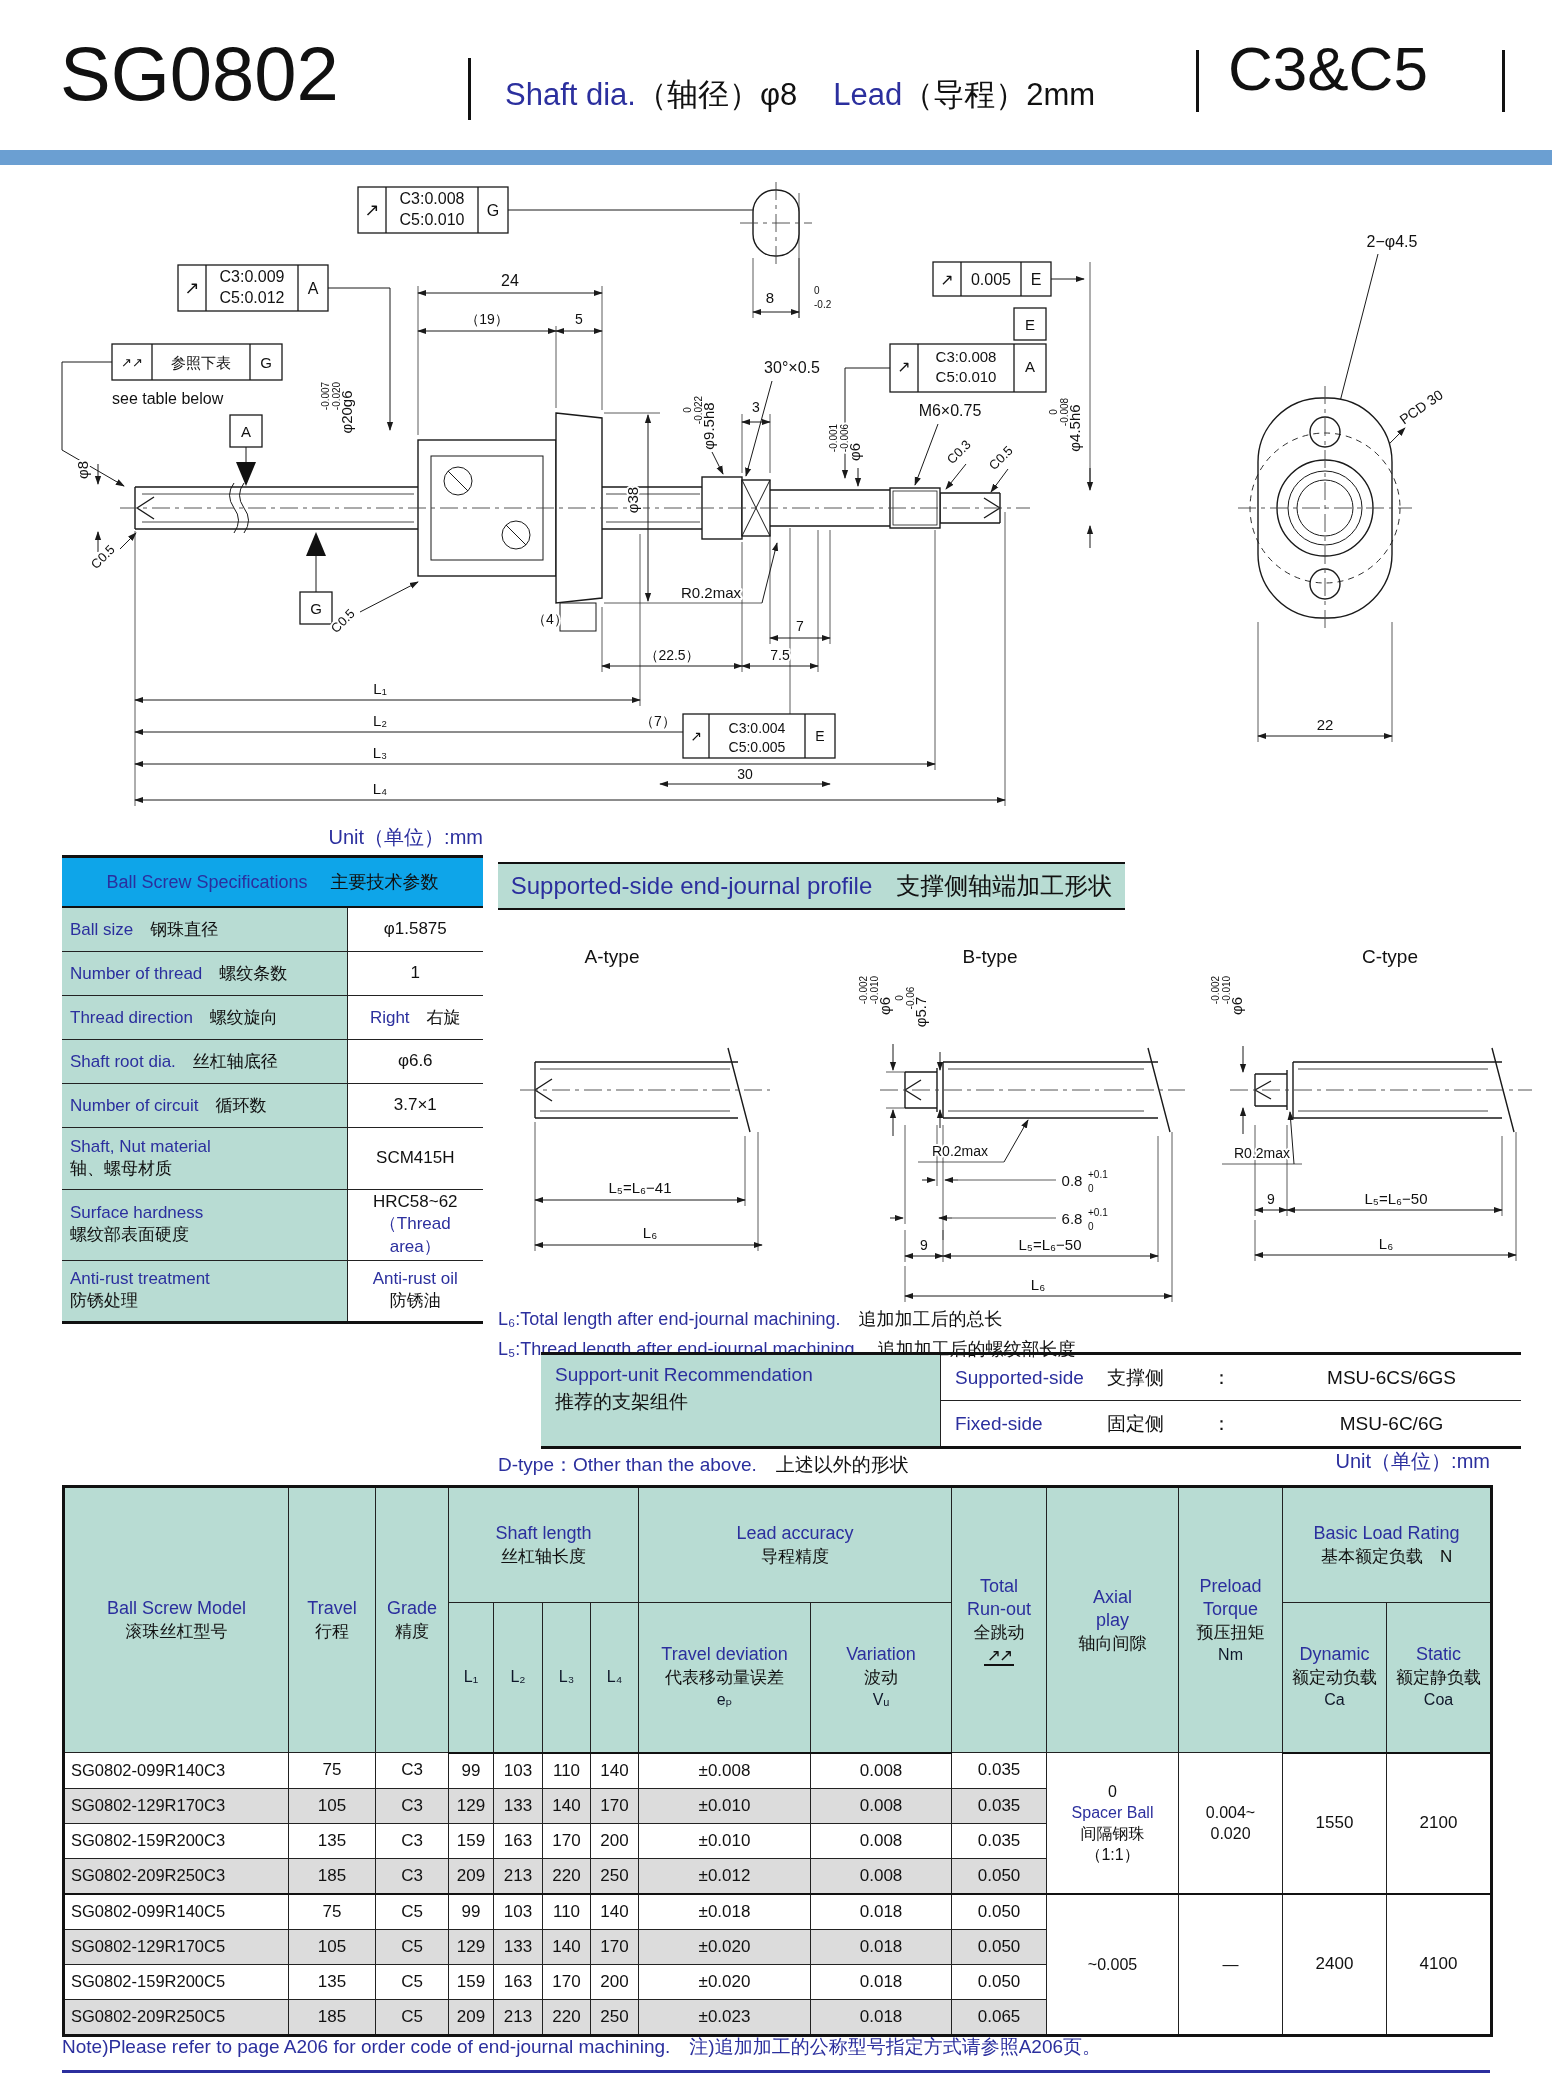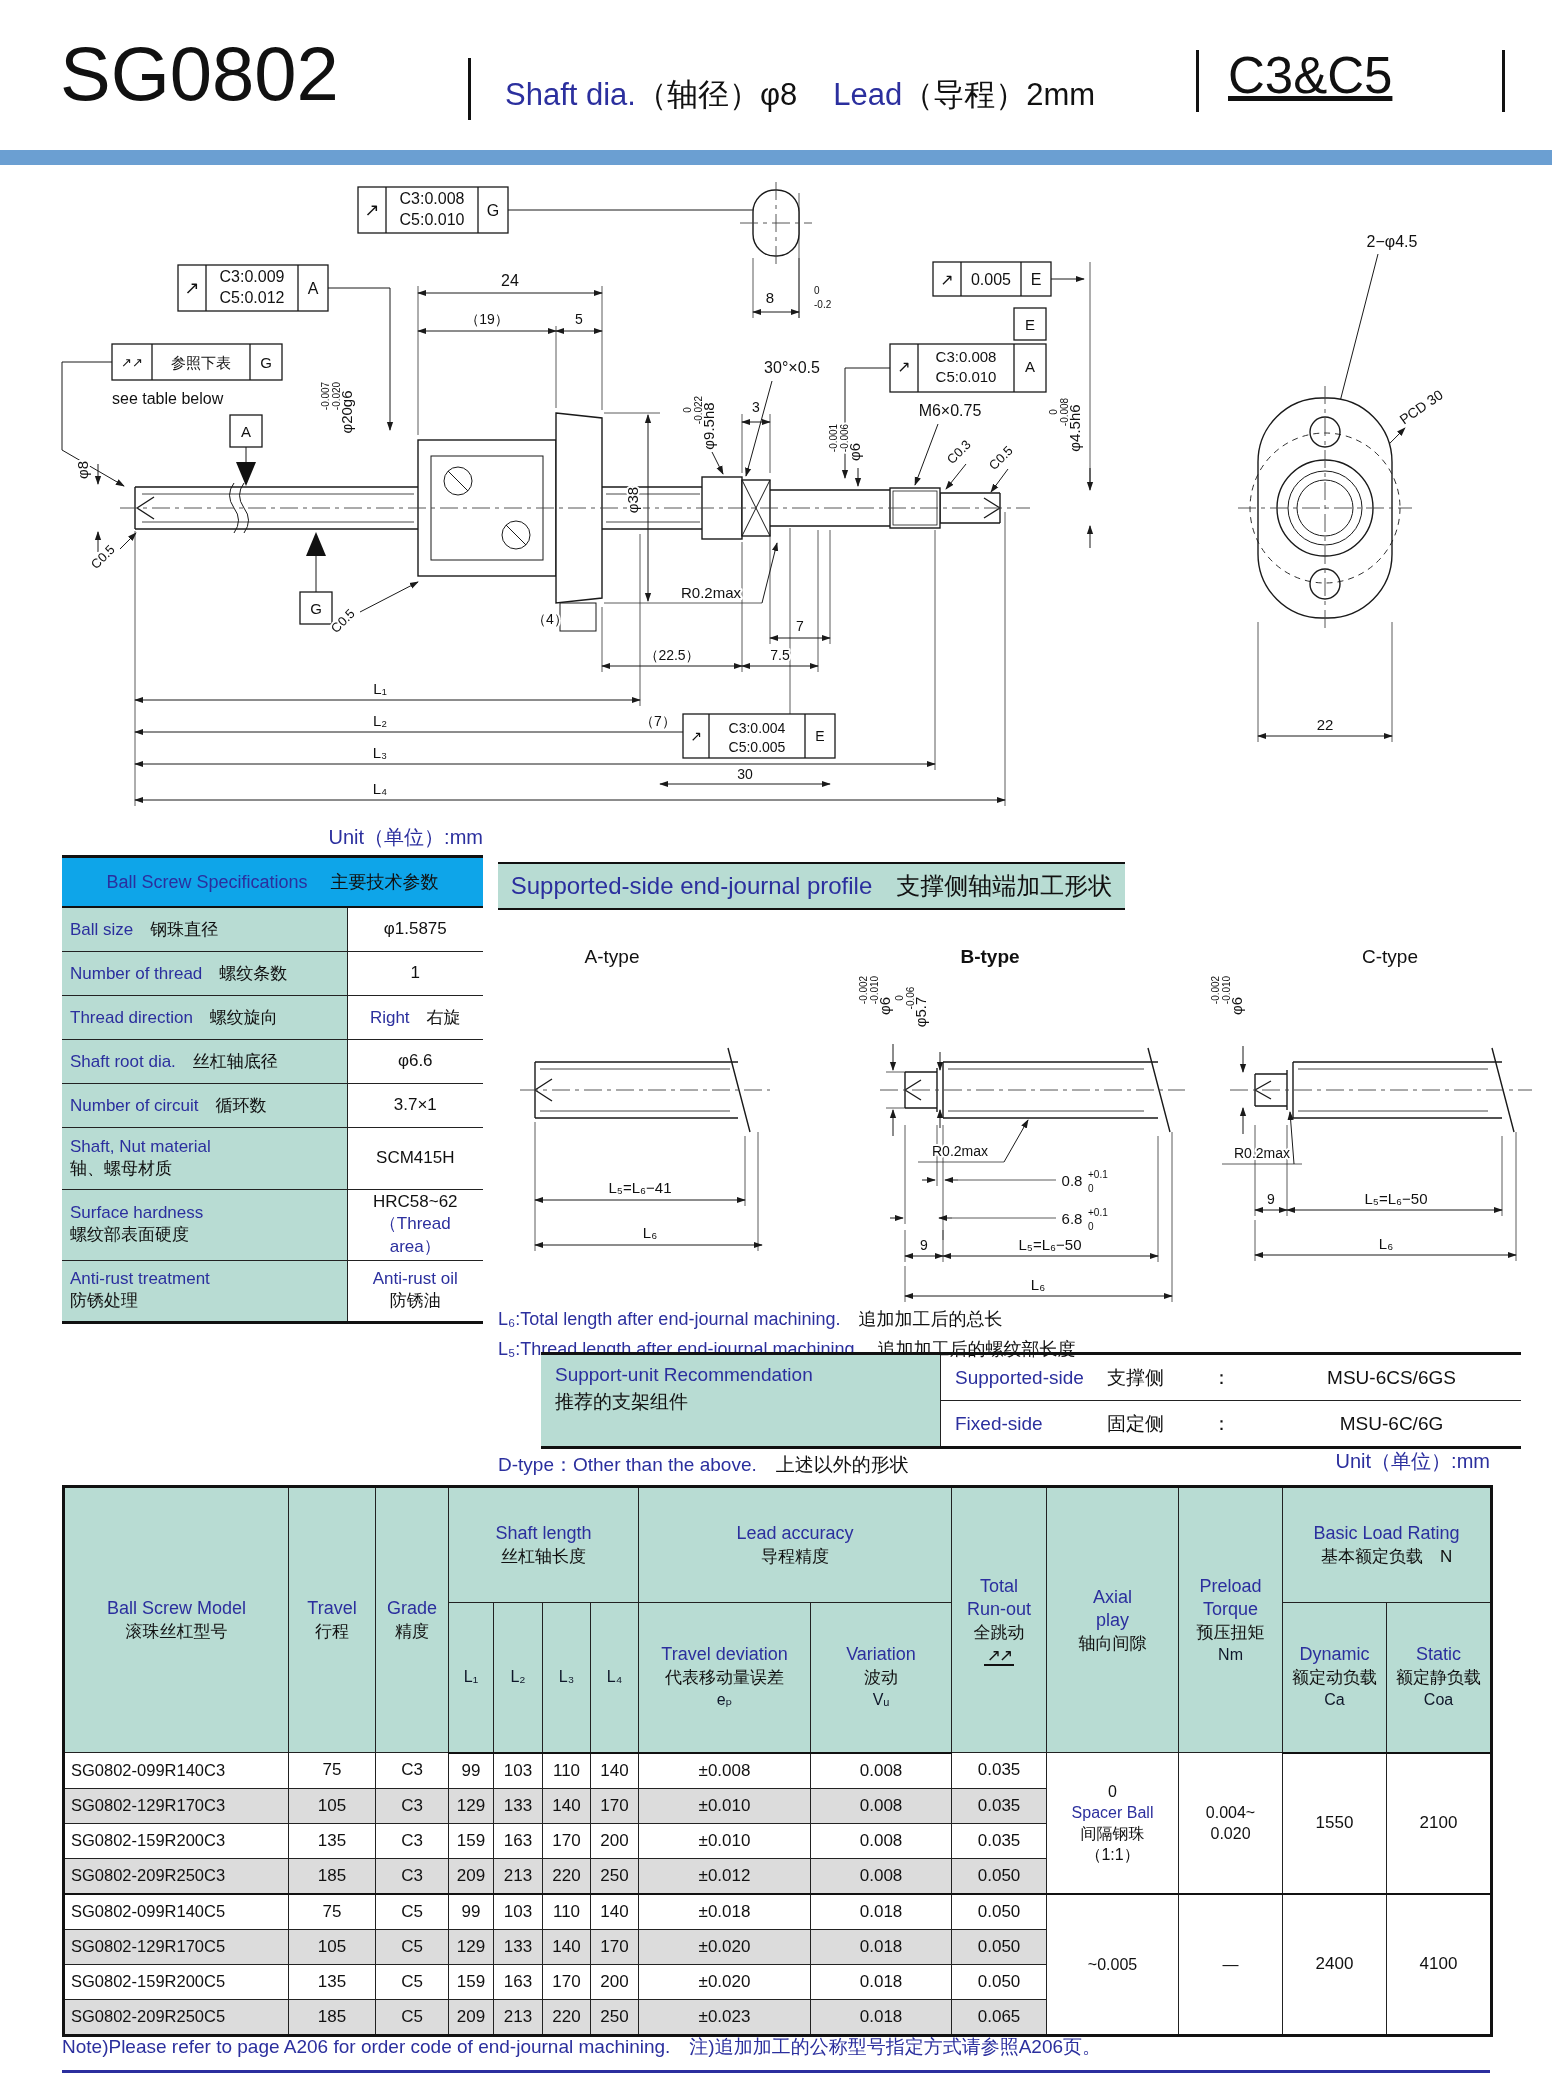--- a/index.html
+++ b/index.html
@@ -4,21 +4,21 @@
 <style>
   html,body{margin:0;padding:0;background:#fff;}
   .page{position:relative;width:1552px;height:2078px;background:#fff;overflow:hidden;
         font-family:"Liberation Sans","DejaVu Sans",sans-serif;color:#111;}
   .tb{color:#2b2f9e;}
   .tk{color:#111;}
   
   .hdr-model{position:absolute;left:60px;top:30px;font-size:76px;letter-spacing:0px;}
   .hdr-sub{position:absolute;left:505px;top:74px;font-size:31px;white-space:nowrap;}
   .hdr-sub .gap{display:inline-block;width:36px;}
-  .hdr-grade{position:absolute;left:1228px;top:46px;font-size:51px;text-decoration:underline;}
+  .hdr-grade{position:absolute;left:1228px;top:33px;font-size:62px;}
   .vline{position:absolute;width:3px;background:#111;}
   .v1{left:468px;top:58px;height:62px;}
   .v2{left:1196px;top:50px;height:62px;}
   .v3{left:1502px;top:50px;height:62px;}
   .bluebar{position:absolute;left:0;top:150px;width:1552px;height:15px;background:#6b9fd2;}
   
   svg.dwg{position:absolute;left:0;top:0;}
   .dl{font-family:"Liberation Sans","DejaVu Sans",sans-serif;fill:#111;
       paint-order:stroke;stroke:#fff;stroke-width:4px;stroke-linejoin:round;}
   
@@ -33,21 +33,21 @@
   table.spec tbody th{background:#b8dcd3;text-align:left;}
   table.spec tbody td{text-align:center;border-left:1.5px solid #222;}
   table.spec tbody tr{height:44px;}
   table.spec tbody tr.tall{height:62px;}
   table.spec tbody tr:last-child th,table.spec tbody tr:last-child td{border-bottom:3px solid #111;}
   
   .pbar{position:absolute;left:498px;top:862px;width:627px;height:44px;background:#b8dcd3;
         border-top:2.6px solid #111;border-bottom:2.6px solid #111;display:flex;align-items:center;
         justify-content:center;font-size:24px;white-space:nowrap;}
   .ptype{position:absolute;top:946px;width:120px;text-align:center;font-size:19px;}
-  .pA{left:552px;} .pB{left:930px;font-weight:bold;} .pC{left:1330px;}
+  .pA{left:552px;} .pB{left:930px;} .pC{left:1330px;}
   .pnotes{position:absolute;left:498px;top:1304px;font-size:18px;line-height:30px;white-space:nowrap;}
   .support{position:absolute;left:541px;top:1352px;width:980px;border-top:3px solid #111;
            border-bottom:3px solid #111;display:flex;}
   .support .lcell{width:400px;background:#b8dcd3;padding:6px 0 6px 14px;font-size:19px;line-height:27px;
            border-right:1.6px solid #222;box-sizing:border-box;}
   .support .rows{flex:1;}
   .srow{display:flex;align-items:center;height:45px;font-size:19px;}
   .srow + .srow{border-top:1.6px solid #222;}
   .srow .en{width:152px;padding-left:14px;}
   .srow .cn{width:105px;}

